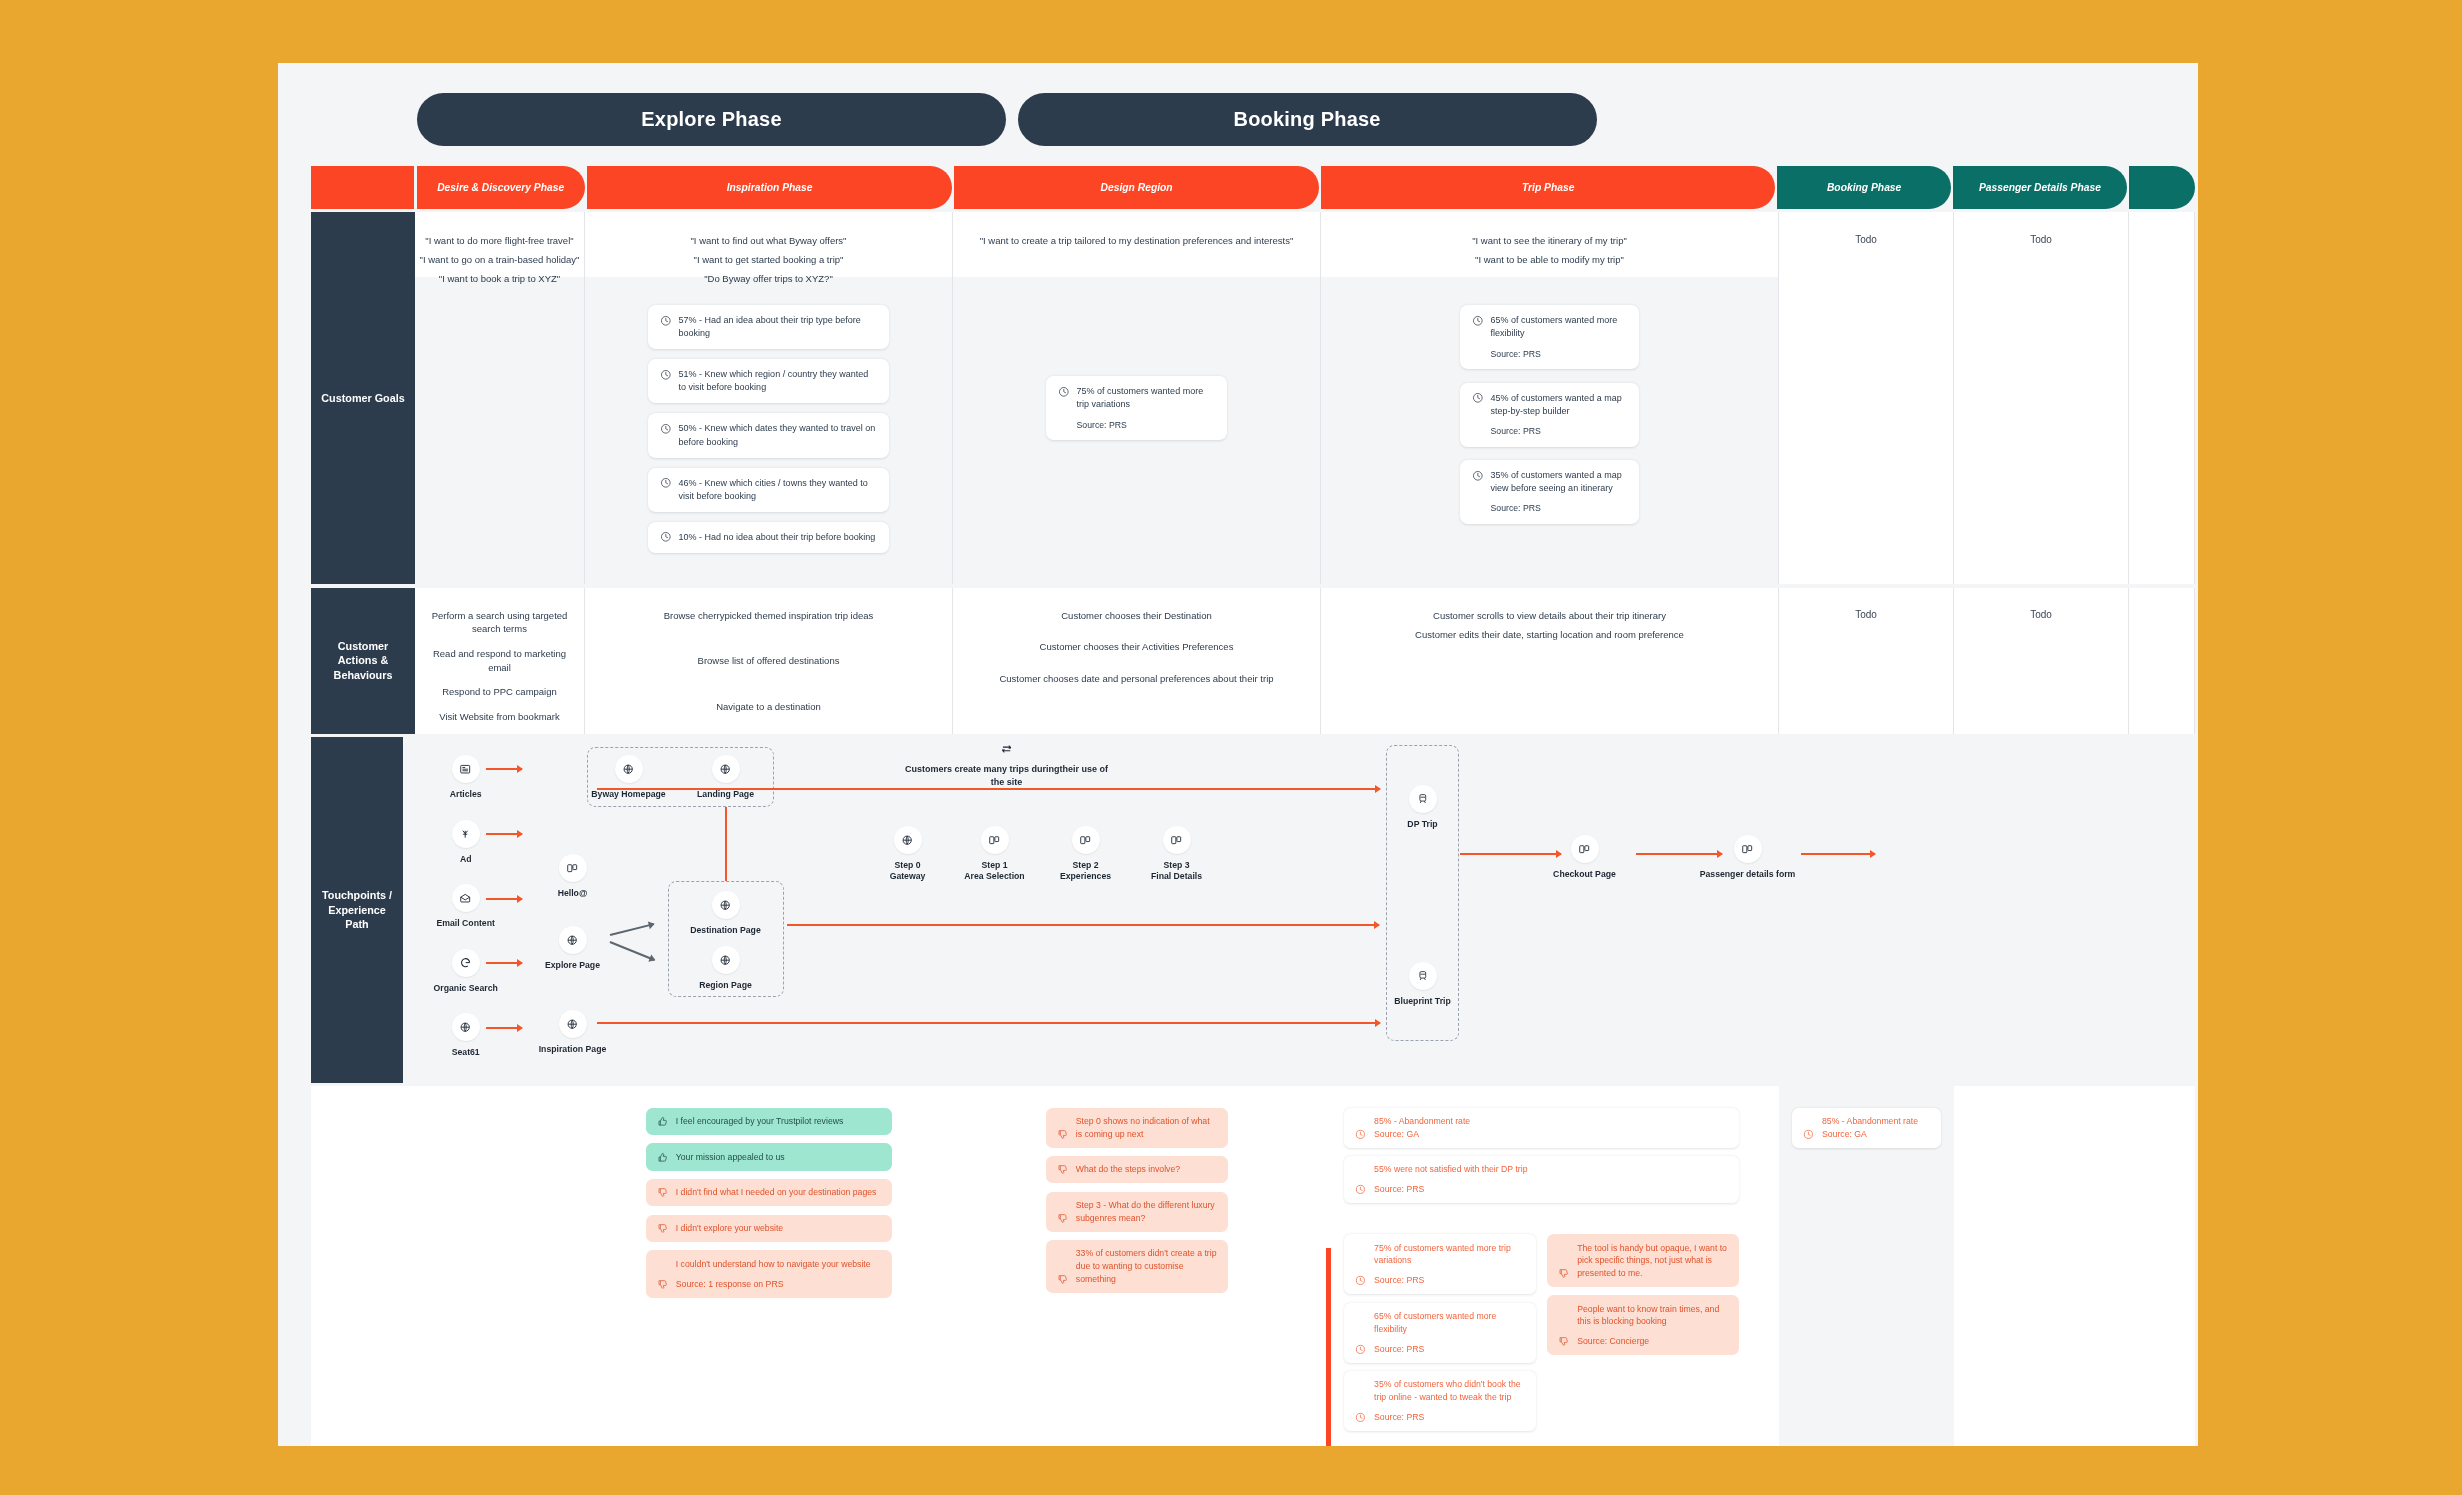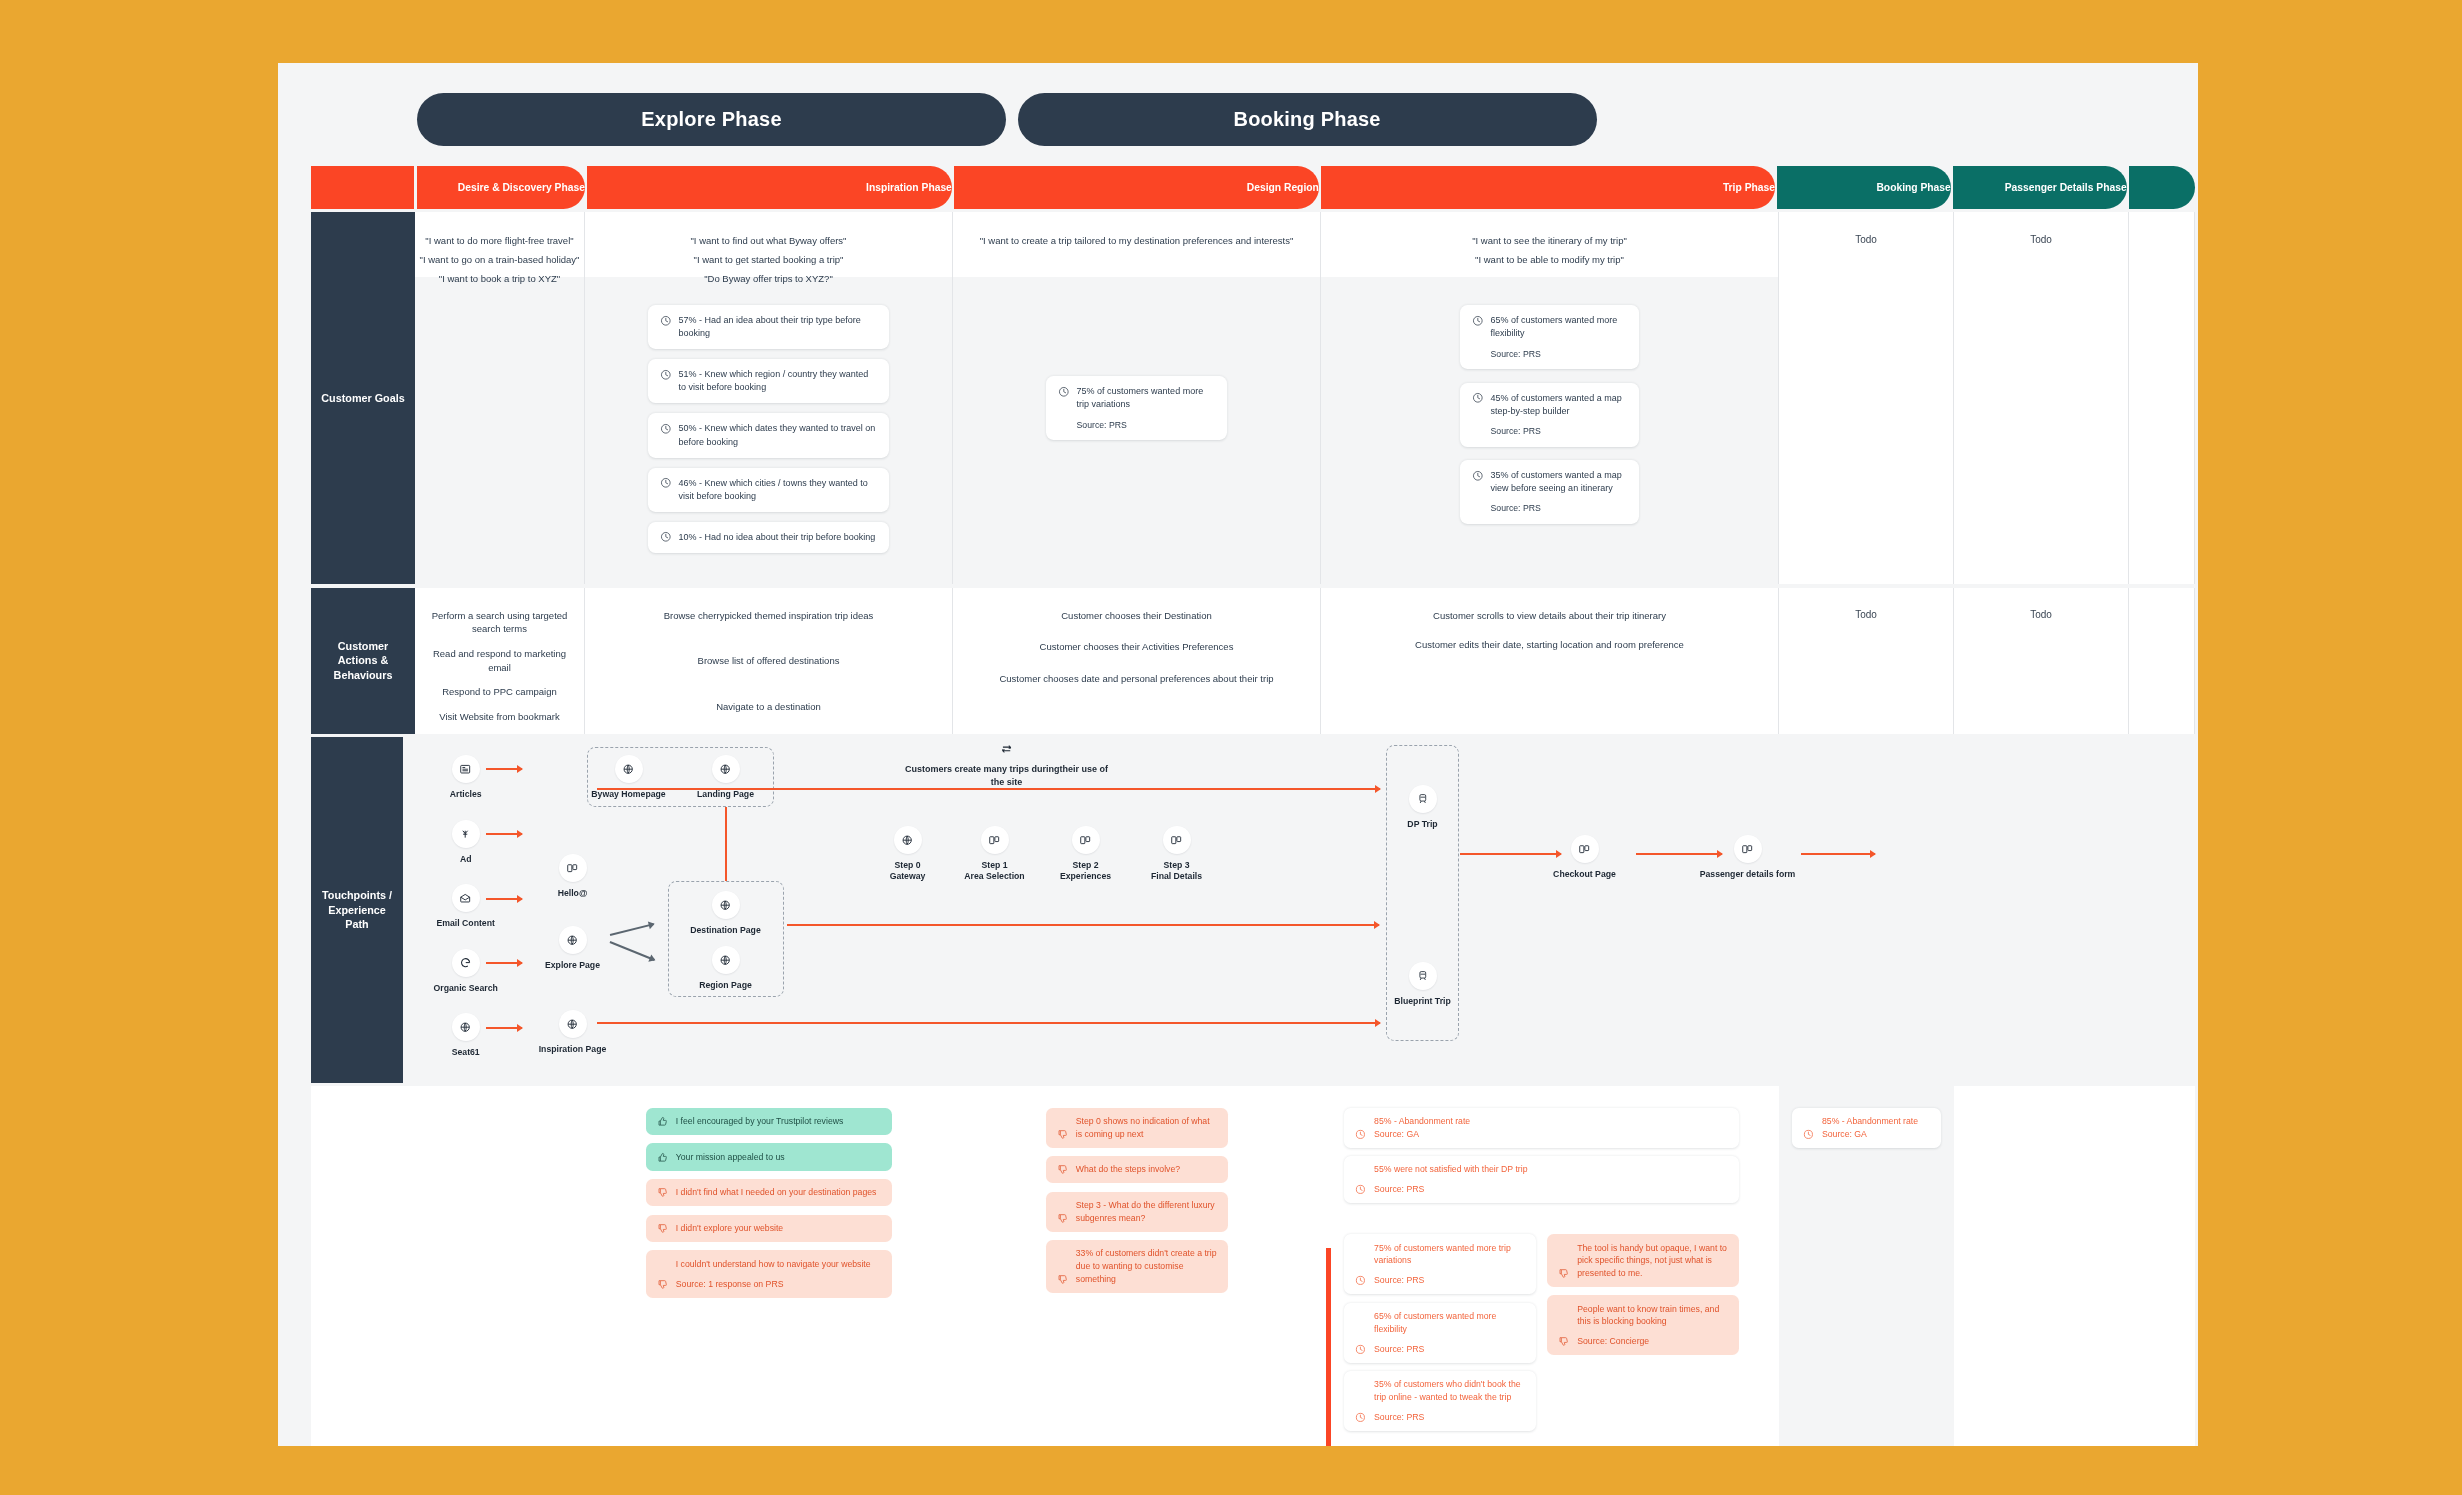--- a/index.html
+++ b/index.html
@@ -35,23 +35,23 @@
   .phase-pill.p0 { width: 589px; }
   .phase-pill.p1 { width: 607px; }
   .phase-pill.p2 { width: 579px; }
 
   
   .grid { position: absolute; top: 103px; left: 33px; width: 1886px; }
 
   .hdr-row { display: flex; height: 43px; }
   .hdr-cell {
     color:#fff; font-size: 10.3px; font-weight: bold;
-    display:flex; align-items:center; justify-content:flex-end;
+    display:flex; align-items:center; justify-content:center;
     text-align:center; border-radius: 0 21.5px 21.5px 0;
-    margin-right: 2.5px; position: relative;
+    margin-right: 2.5px; position: relative; font-style: italic;
   }
   .hdr-cell.red   { background: #fb4525; }
   .hdr-cell.teal  { background: #0a6f66; }
   .hdr-cell.blank { background: #fb4525; border-radius: 0; }
 
   .body-row { display: flex; margin-top: 3.3px; }
   .rowlabel {
     background: #2d3c4d; color: #ffffff;
     font-size: 10.8px; font-weight: bold; text-align: center;
     display: flex; align-items: center; justify-content: center;
@@ -357,21 +357,21 @@
           <span>Search a region and proceed to start planning a trip</span>
         </div>
       </div>
 
       <div class="cell act-cell" style="width:368px;height:146px;gap:18px">
         <div class="ln">Customer chooses their Destination</div>
         <div class="ln">Customer chooses their Activities Preferences</div>
         <div class="ln">Customer chooses date and personal preferences about their trip</div>
       </div>
 
-      <div class="cell act-cell" style="width:458px;height:146px;gap:16px">
+      <div class="cell act-cell" style="width:458px;height:146px;gap:6px">
         <div class="ln">Customer scrolls to view details about their trip itinerary</div>
         <div class="ln">Customer edits their date, starting location and room preference</div>
       </div>
 
       <div class="cell todo-cell" style="width:175px;height:146px">
         <span>Todo</span>
       </div>
       <div class="cell todo-cell" style="width:175px;height:146px">
         <span>Todo</span>
       </div>

